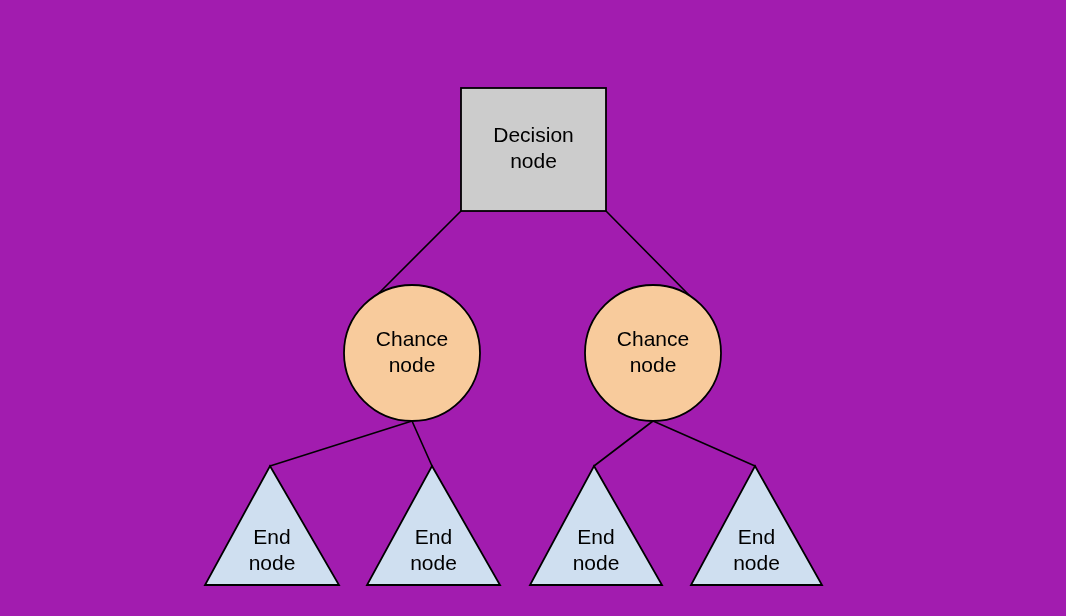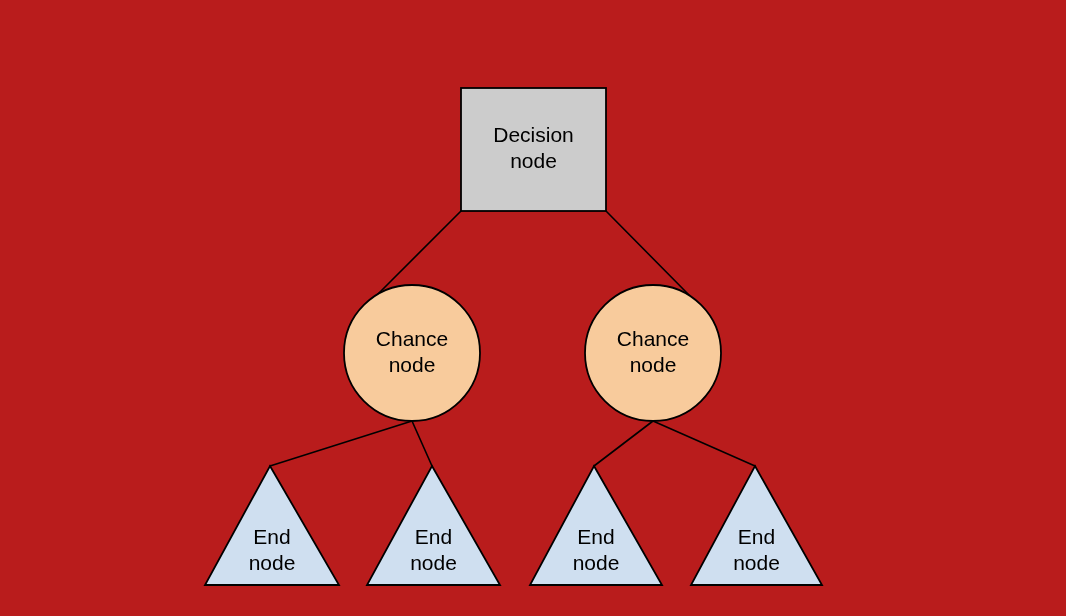--- a/index.html
+++ b/index.html
@@ -8,21 +8,21 @@
     padding: 0;
     background: #ffffff;
   }
   body {
     font-family: "Liberation Sans", sans-serif;
   }
   #diagram-canvas {
     position: relative;
     width: 1066px;
     height: 616px;
-    background: #b91c1c;
+    background: #a21caf;
     overflow: hidden;
     text-align: center;
   }
   #diagram-svg {
     position: absolute;
     top: 0;
     left: 0;
     width: 1066px;
     height: 616px;
     display: block;

